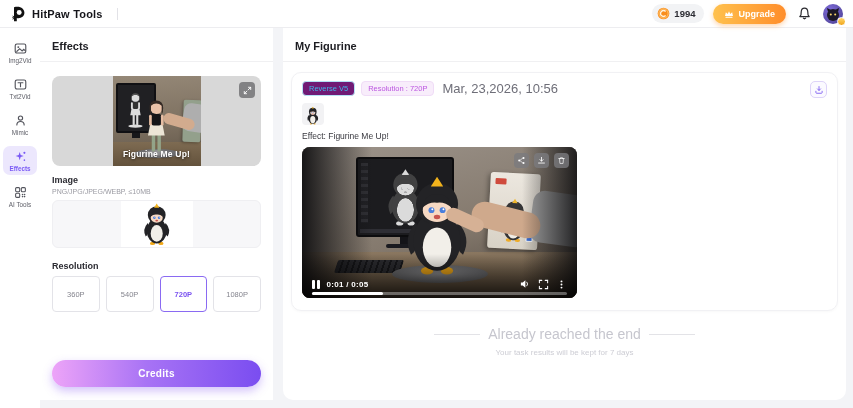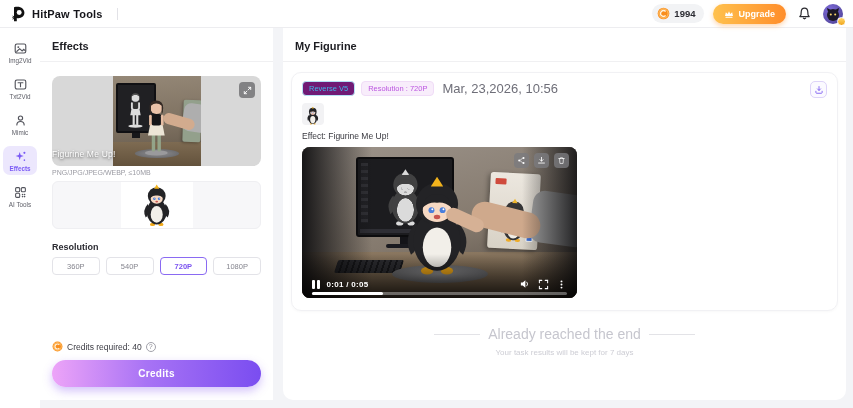--- a/index.html
+++ b/index.html
@@ -58,32 +58,32 @@
   .pv-desk { position:absolute; left:0; right:0; bottom:0; height:24px; background:linear-gradient(#7e6b52,#63523c); }
   .pv-disc { position:absolute; left:50%; transform:translateX(-50%); bottom:8px; width:44px; height:9px;
     border-radius:50%; background:radial-gradient(#909092,#5e5e61); }
   .pv-woman { position:absolute; left:50%; transform:translateX(-52%); bottom:10px; height:64px; }
   .pv-box { position:absolute; right:0px; top:24px; width:18px; height:42px; background:#93a08c;
     border-radius:2px; transform:rotate(2deg); box-shadow:-1px 1px 3px rgba(0,0,0,.3); }
   .pv-sleeve { position:absolute; right:-8px; top:28px; width:26px; height:28px; background:#aeaeae;
     border-radius:7px; transform:rotate(9deg); }
   .pv-arm { position:absolute; right:6px; top:40px; width:32px; height:11px; background:#d2ab8e;
     border-radius:6px; transform:rotate(16deg); }
-  .pv-caption { position:absolute; left:0; right:0; bottom:7px; font-size:8.5px;
-    font-weight:400; color:#fff; text-shadow:0 1px 3px rgba(0,0,0,.65); letter-spacing:.2px; }
+  .pv-caption { position:absolute; left:0; right:0; bottom:7px; text-align:center; font-size:8.5px;
+    font-weight:700; color:#fff; text-shadow:0 1px 3px rgba(0,0,0,.65); letter-spacing:.2px; }
   .expand-btn { position:absolute; top:6px; right:6px; width:16px; height:16px; border:none; cursor:pointer;
     border-radius:4px; background:rgba(105,105,108,.78); display:flex; align-items:center; justify-content:center; }
   .formats { font-size:7px; color:#9a9aa2; margin-top:3px; }
   .upload { margin-top:5px; width:209px; height:48px; background:#f7f7f9; border:1px solid #efeff2;
     border-radius:6px; position:relative; cursor:pointer; overflow:hidden; }
   .upload-inner { position:absolute; left:50%; transform:translateX(-50%); top:0; width:72px; height:100%;
     background:#fff; display:flex; align-items:center; justify-content:center; }
   .upload-inner svg { height:44px; }
   .res-row { display:flex; gap:6px; margin-top:5px; }
-  .res-btn { flex:1; height:18px; border:1px solid #e3e3e8; border-radius:4px; background:#fff;
+  .res-btn { flex:1; height:36px; border:1px solid #e3e3e8; border-radius:4px; background:#fff;
     font-size:7.5px; color:#85858e; cursor:pointer; font-family:inherit; }
   .res-btn.selected { border:1px solid #8a6af2; color:#7a52f0; font-weight:700; }
   .ep-bottom { margin-top:auto; padding:0 12px 13px; }
   .credits-row { display:flex; align-items:center; gap:4px; margin-bottom:8px; }
   .credits-text { font-size:8.5px; color:#3c3c44; }
   .q-icon { width:10px; height:10px; border:1px solid #a2a2ab; border-radius:50%; font-size:7px;
     color:#8a8a93; display:inline-flex; align-items:center; justify-content:center; cursor:pointer; }
   .generate-btn { width:100%; height:27px; border:none; border-radius:14px; cursor:pointer;
     background:linear-gradient(90deg,#eda4f8 0%,#a873f5 45%,#7a4df0 100%);
     color:#fff; font-size:10px; font-weight:700; letter-spacing:.3px;
@@ -314,49 +314,41 @@
             </svg>
         </div>
         <div class="pv-caption">Figurine Me Up!</div>
         <button class="expand-btn">
           <svg width="9" height="9" viewBox="0 0 14 14">
             <path d="M8.5 2 H12 V5.5 M12 2 L8 6 M5.5 12 H2 V8.5 M2 12 L6 8" stroke="#fff" stroke-width="1.4" fill="none" stroke-linecap="round"></path>
           </svg>
         </button>
       </div>
 
+      <div class="section-label" style="margin-top:9px">Image</div>
       <div class="formats">PNG/JPG/JPEG/WEBP, ≤10MB</div>
 
       <div class="upload">
         <div class="upload-inner">
           <svg viewBox="0 0 60 84">
               <use href="#penguin-g"></use>
             </svg>
         </div>
       </div>
 
       <div class="section-label" style="margin-top:13px">Resolution</div>
       <div class="res-row">
         <button class="res-btn">360P</button>
         <button class="res-btn">540P</button>
         <button class="res-btn selected">720P</button>
         <button class="res-btn">1080P</button>
       </div>
     </div>
 
     <div class="ep-bottom">
-      <div class="credits-row">
-        <svg width="11" height="11" viewBox="0 0 14 14">
-          <circle cx="7" cy="7" r="6.3" fill="#f98e1d"></circle>
-          <circle cx="7" cy="7" r="5" fill="none" stroke="#ffc977" stroke-width="1"></circle>
-          <path d="M9.3 4.8 A3.2 3.2 0 1 0 9.3 9.2" stroke="#fff3dd" stroke-width="1.5" fill="none"></path>
-        </svg>
-        <span class="credits-text">Credits required: 40</span>
-        <span class="q-icon">?</span>
-      </div>
       <button class="generate-btn">Credits</button>
     </div>
   </section>
 
   <section class="creations-panel">
     <div class="panel-head">
       <span class="panel-title">My Figurine</span>
     </div>
 
     <div class="card">

